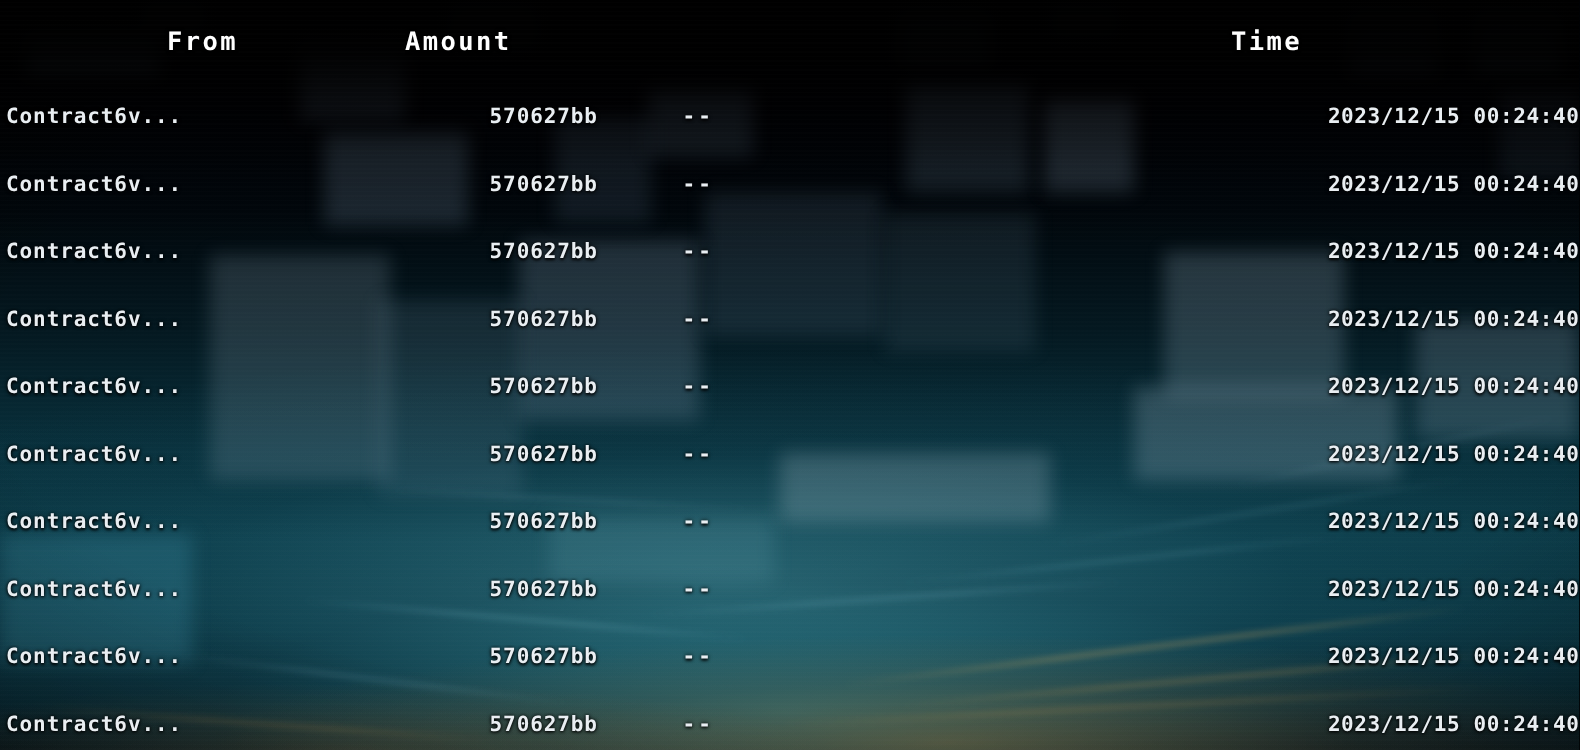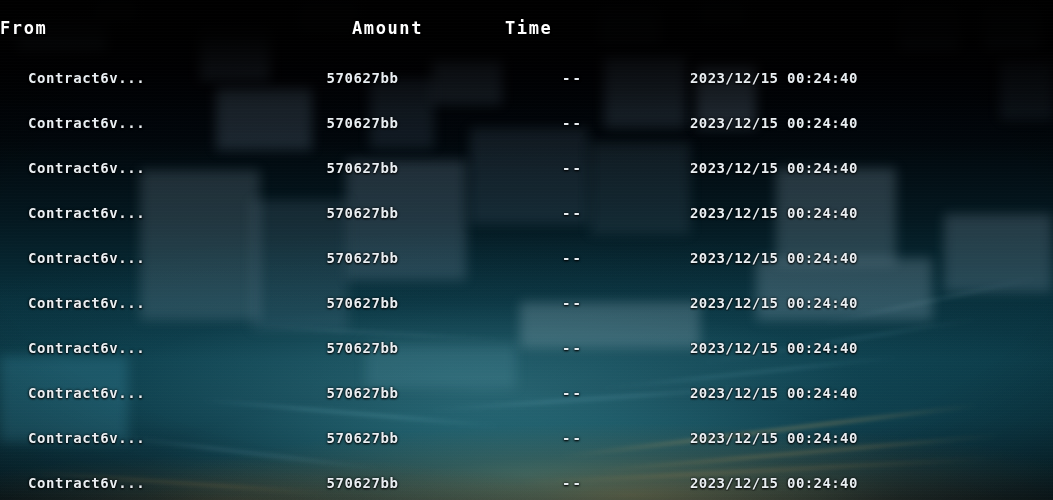--- a/index.html
+++ b/index.html
@@ -78,33 +78,33 @@
   }
 
   .cell {
     font-family:"DejaVu Sans Mono", monospace;
     color:#eef3f6;
     white-space:nowrap;
     overflow:hidden;
   }
 
   
-  .c-from   { width:270px; padding-left:28px; text-align:left; }
+  .c-from   { width:270px; padding-left:4px; text-align:left; }
   .c-to     { width:185px; text-align:center; }
-  .c-amount { width:235px; text-align:center; }
-  .c-time   { width:363px; text-align:left; }
+  .c-amount { width:235px; }
+  .c-time   { width:363px; text-align:right; }
 
   .hdr-cell {
     font-size:17px;
     font-weight:700;
     letter-spacing:1.6px;
     color:#ffffff;
     text-shadow:0 0 3px rgba(0,0,0,0.95), 0 1px 2px rgba(0,0,0,0.95);
   }
-  .hdr-row .c-from { padding-left:0; width:270px; }
+  .hdr-row .c-from { padding-left:0; text-align:center; width:270px; }
 
   .body-cell {
     font-size:14px;
     font-weight:700;
     letter-spacing:0.6px;
     color:#e9eef2;
     text-shadow:0 0 3px rgba(0,0,0,0.9), 0 1px 2px rgba(0,0,0,0.9);
   }
   .body-cell.c-amount { letter-spacing:2px; }
   .body-cell.c-time   { letter-spacing:0.4px; }

